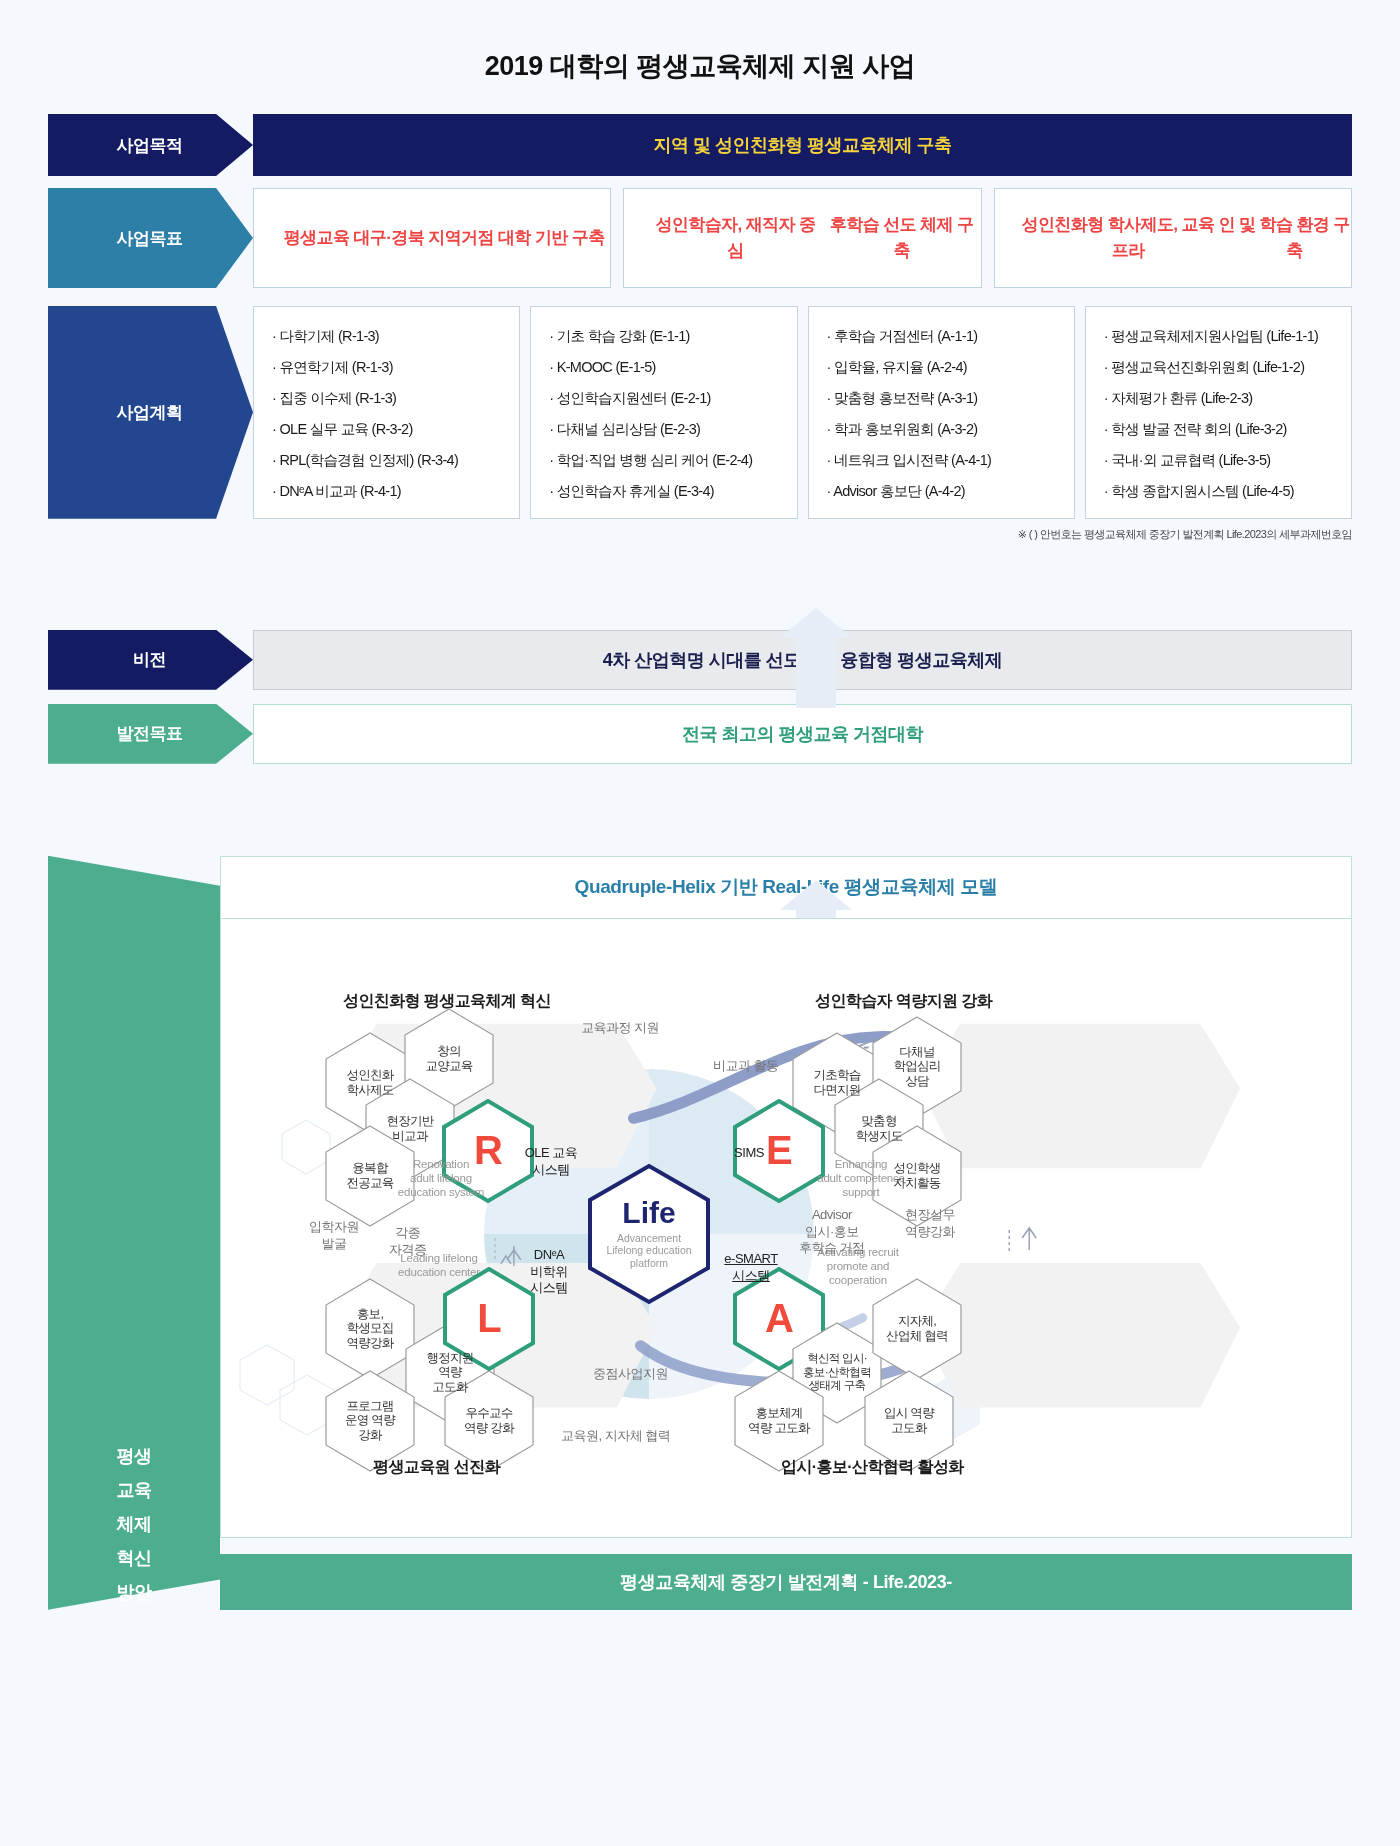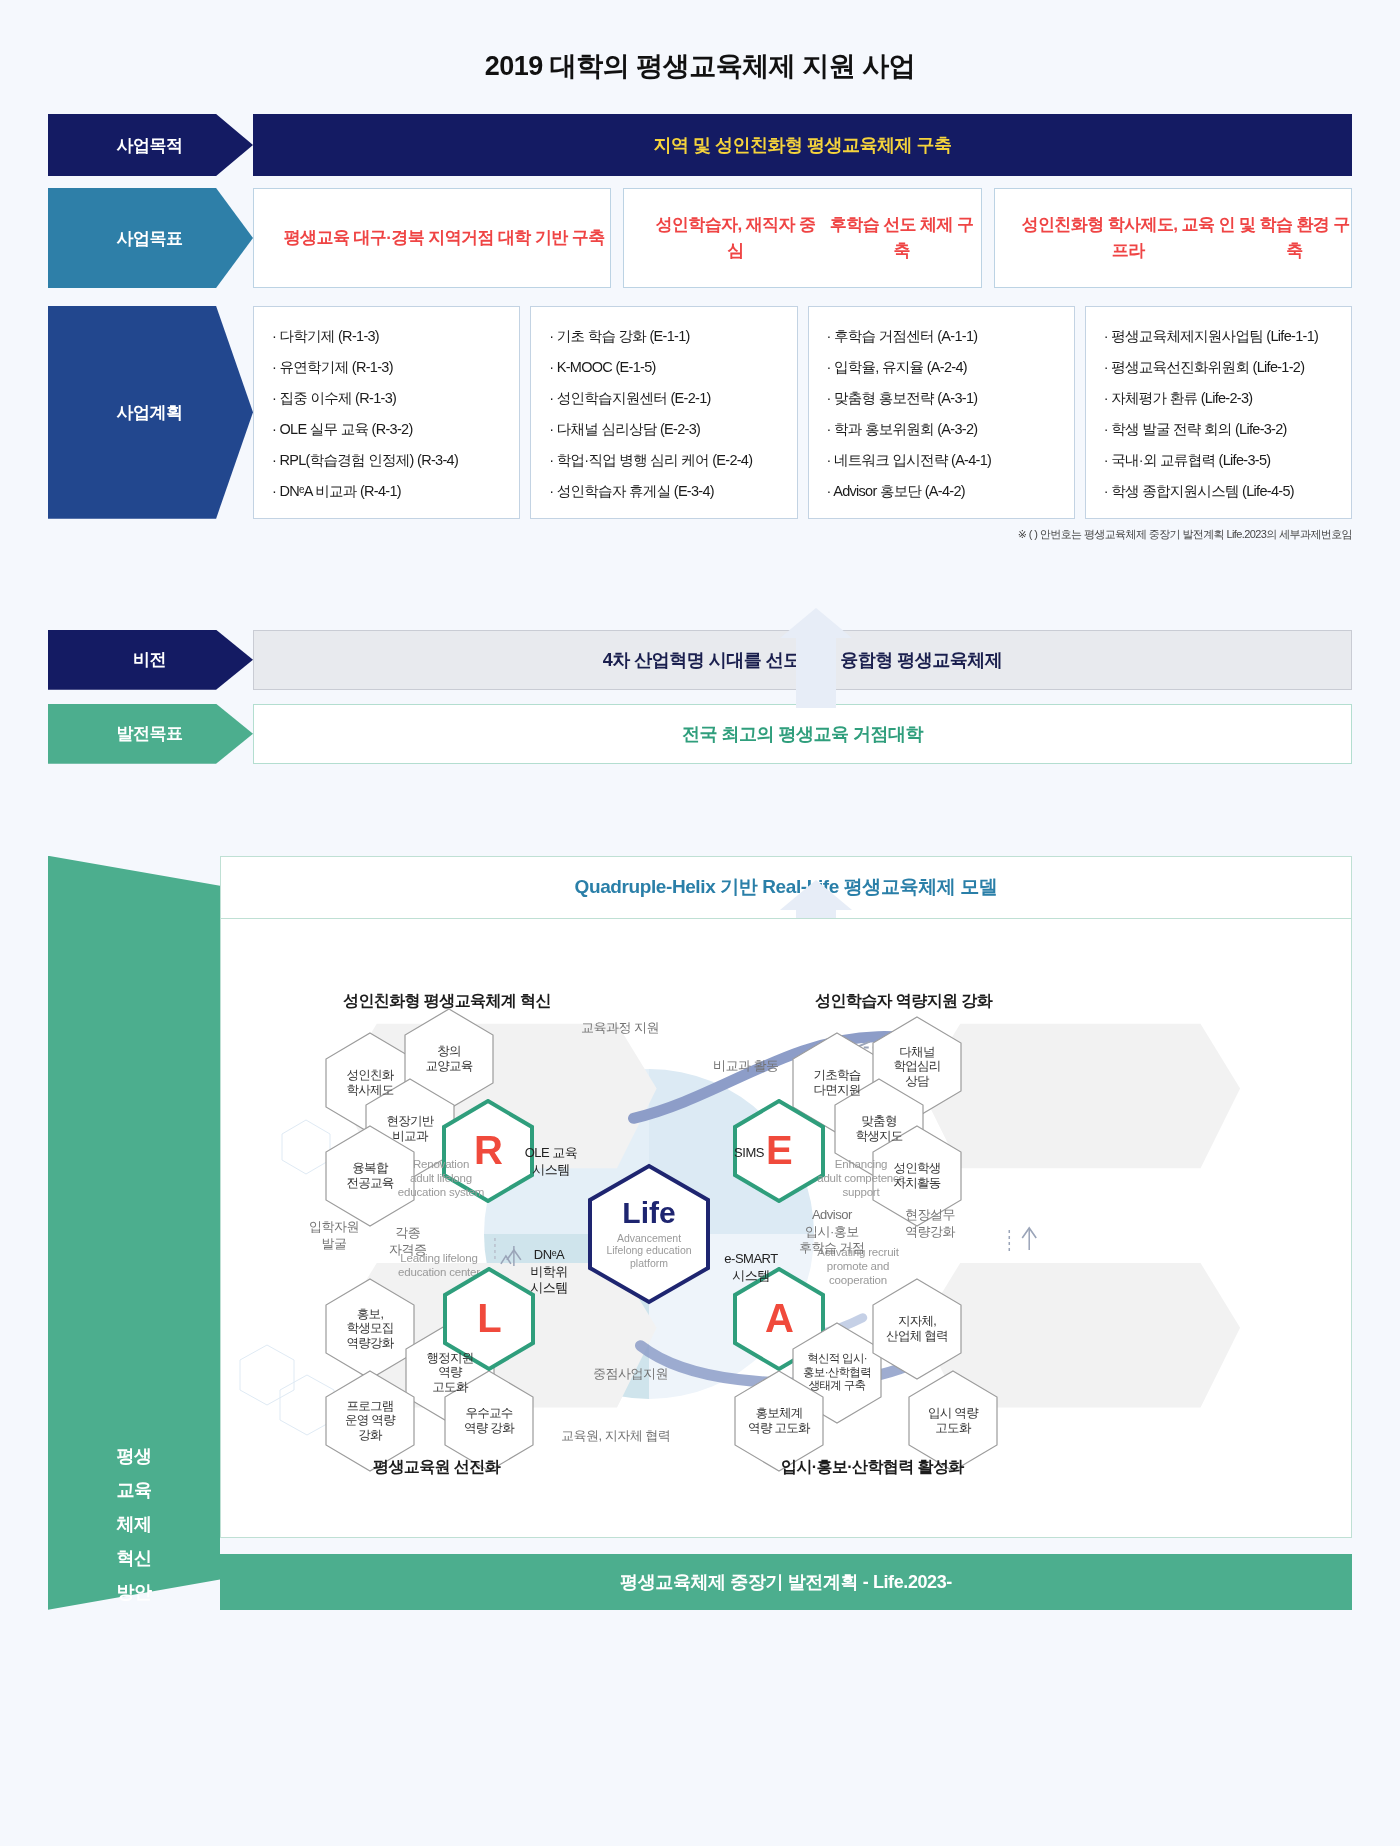--- a/index.html
+++ b/index.html
@@ -544,21 +544,21 @@
       </div>
       <div class="hex hex-sm" style="left:512px; top:450px;">
         <svg viewBox="0 0 92 104">
             <polygon points="46,2 90,28 90,76 46,102 2,76 2,28" fill="#ffffff" stroke="#9c9c9c" stroke-width="1.2"></polygon>
           </svg>
         <span>
           <span>홍보체계</span><br>
           <span>역량 고도화</span>
         </span>
       </div>
-      <div class="hex hex-sm" style="left:686px; top:450px;">
+      <div class="hex hex-sm" style="left:642px; top:450px;">
         <svg viewBox="0 0 92 104">
             <polygon points="46,2 90,28 90,76 46,102 2,76 2,28" fill="#ffffff" stroke="#9c9c9c" stroke-width="1.2"></polygon>
           </svg>
         <span>
           <span>입시 역량</span><br>
           <span>고도화</span>
         </span>
       </div>
       <div class="qhead" style="left:560px; top:538px;">입시·홍보·산학협력 활성화</div>
 
@@ -567,21 +567,21 @@
         <span>시스템</span>
       </div>
       <div class="sys-label" style="left:486px; top:226px; width:84px;">
         <span>SIMS</span>
       </div>
       <div class="sys-label" style="left:286px; top:328px; width:84px;">
         <span>DNᵉA</span><br>
         <span>비학위</span><br>
         <span>시스템</span>
       </div>
-      <div class="sys-label" style="left:486px; top:332px; width:88px;">
+      <div class="sys-label" style="left:486px; top:332px; width:88px;text-decoration:underline;">
         <span>e-SMART</span><br>
         <span>시스템</span>
       </div>
 
       <div class="life-hex" style="left:365px; top:244px;">
         <svg viewBox="0 0 126 142">
             <polygon points="63,3 122,37 122,105 63,139 4,105 4,37" fill="#ffffff" stroke="#1e2570" stroke-width="4"></polygon>
           </svg>
         <div class="life-title">Life</div>
         <div class="life-sub">

